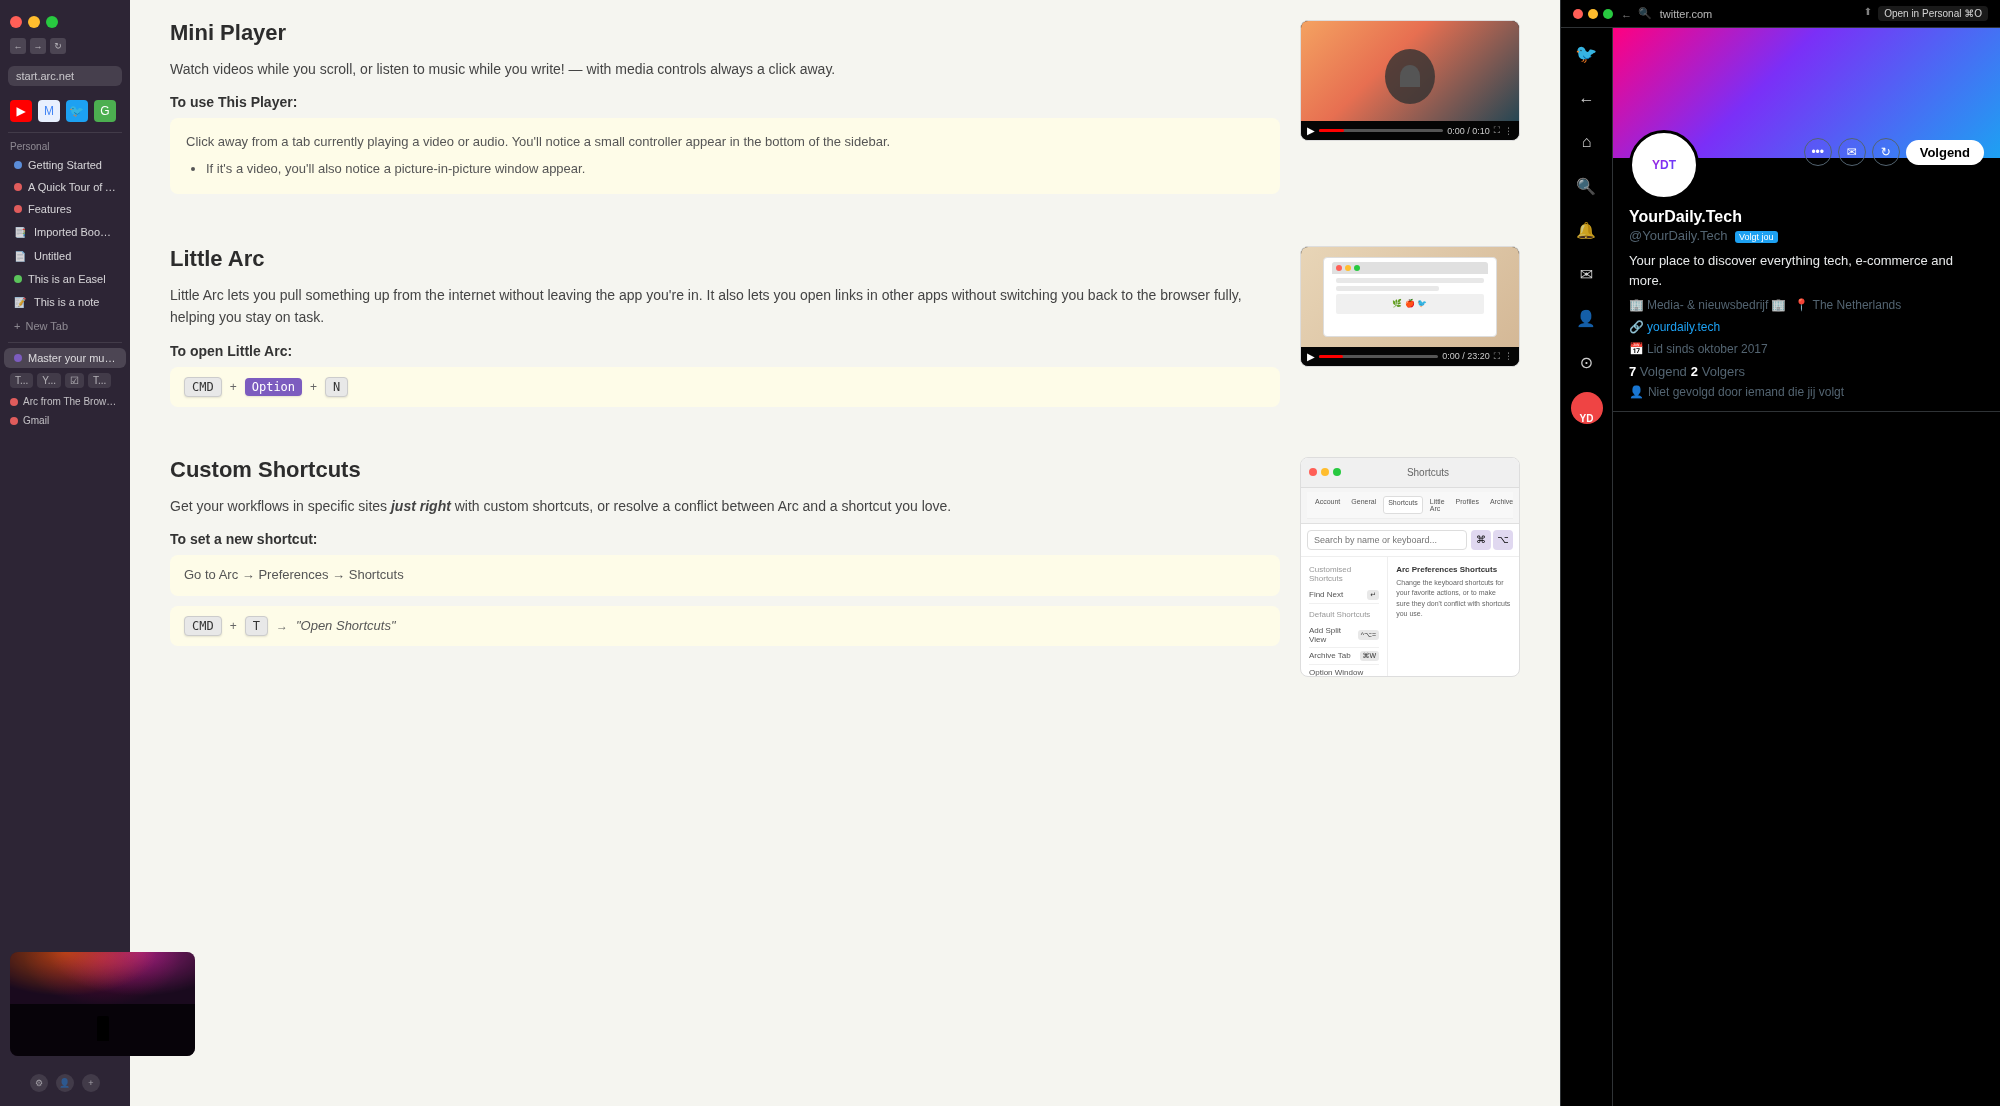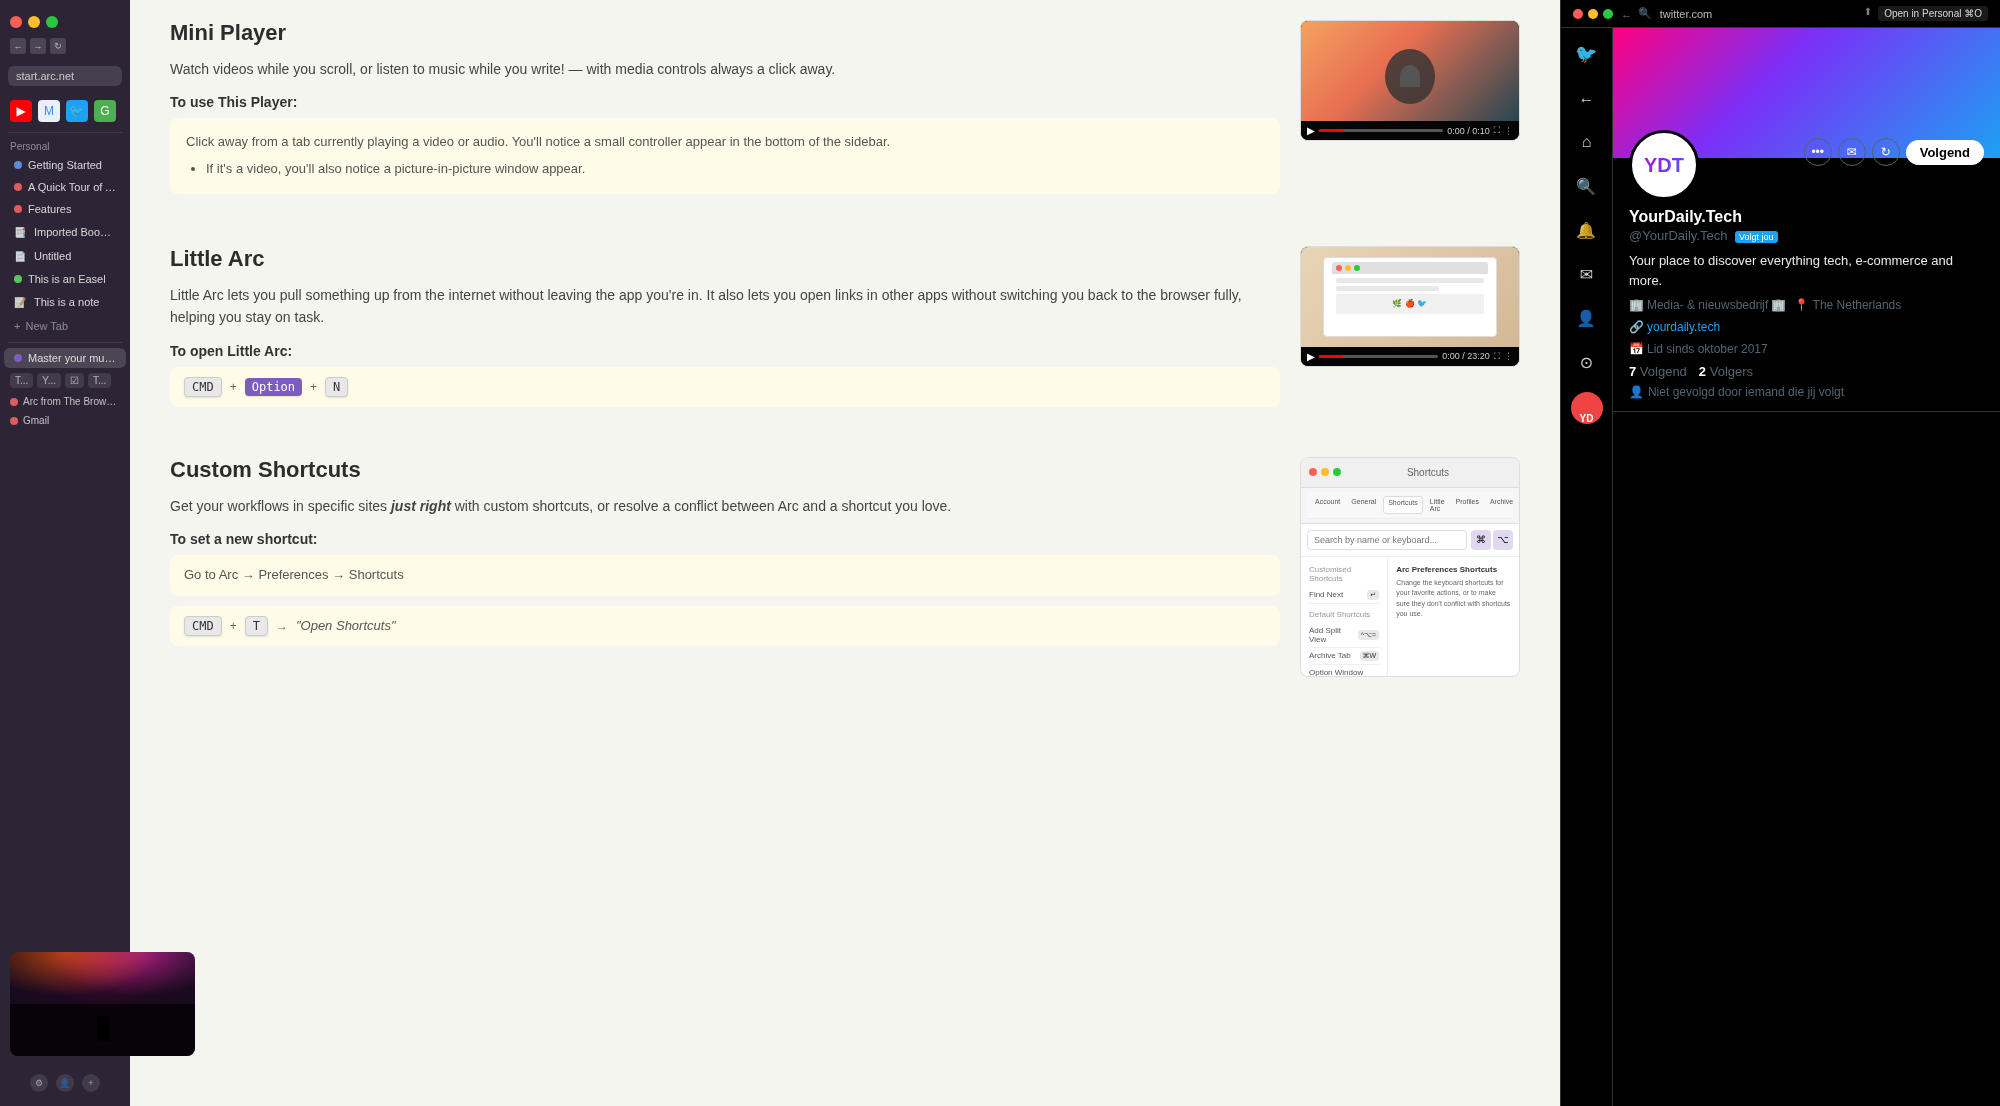--- a/index.html
+++ b/index.html
@@ -577,21 +577,21 @@
       overflow: hidden;
     }
     .tw-avatar-inner {
       width: 100%;
       height: 100%;
       background: white;
       border-radius: 50%;
       display: flex;
       align-items: center;
       justify-content: center;
-      font-size: 20px;
+      font-size: 12px;
       font-weight: 900;
       color: transparent;
       background-image: linear-gradient(135deg, #ff0080, #7b2ff7, #1da1f2);
       -webkit-background-clip: text;
       background-clip: text;
     }
     .tw-follow-btns {
       display: flex;
       gap: 6px;
       align-items: center;
@@ -662,21 +662,21 @@
     .tw-meta-item {
       font-size: 12px;
       color: #536471;
       display: flex;
       align-items: center;
       gap: 3px;
     }
     .tw-meta-link { color: #1da1f2; }
     .tw-stats {
       display: flex;
-      gap: 12px;
+      gap: 4px;
     }
     .tw-stat {
       font-size: 13px;
       color: #536471;
     }
     .tw-stat strong { color: white; }
     .tw-not-followed {
       font-size: 12px;
       color: #536471;
       display: flex;

